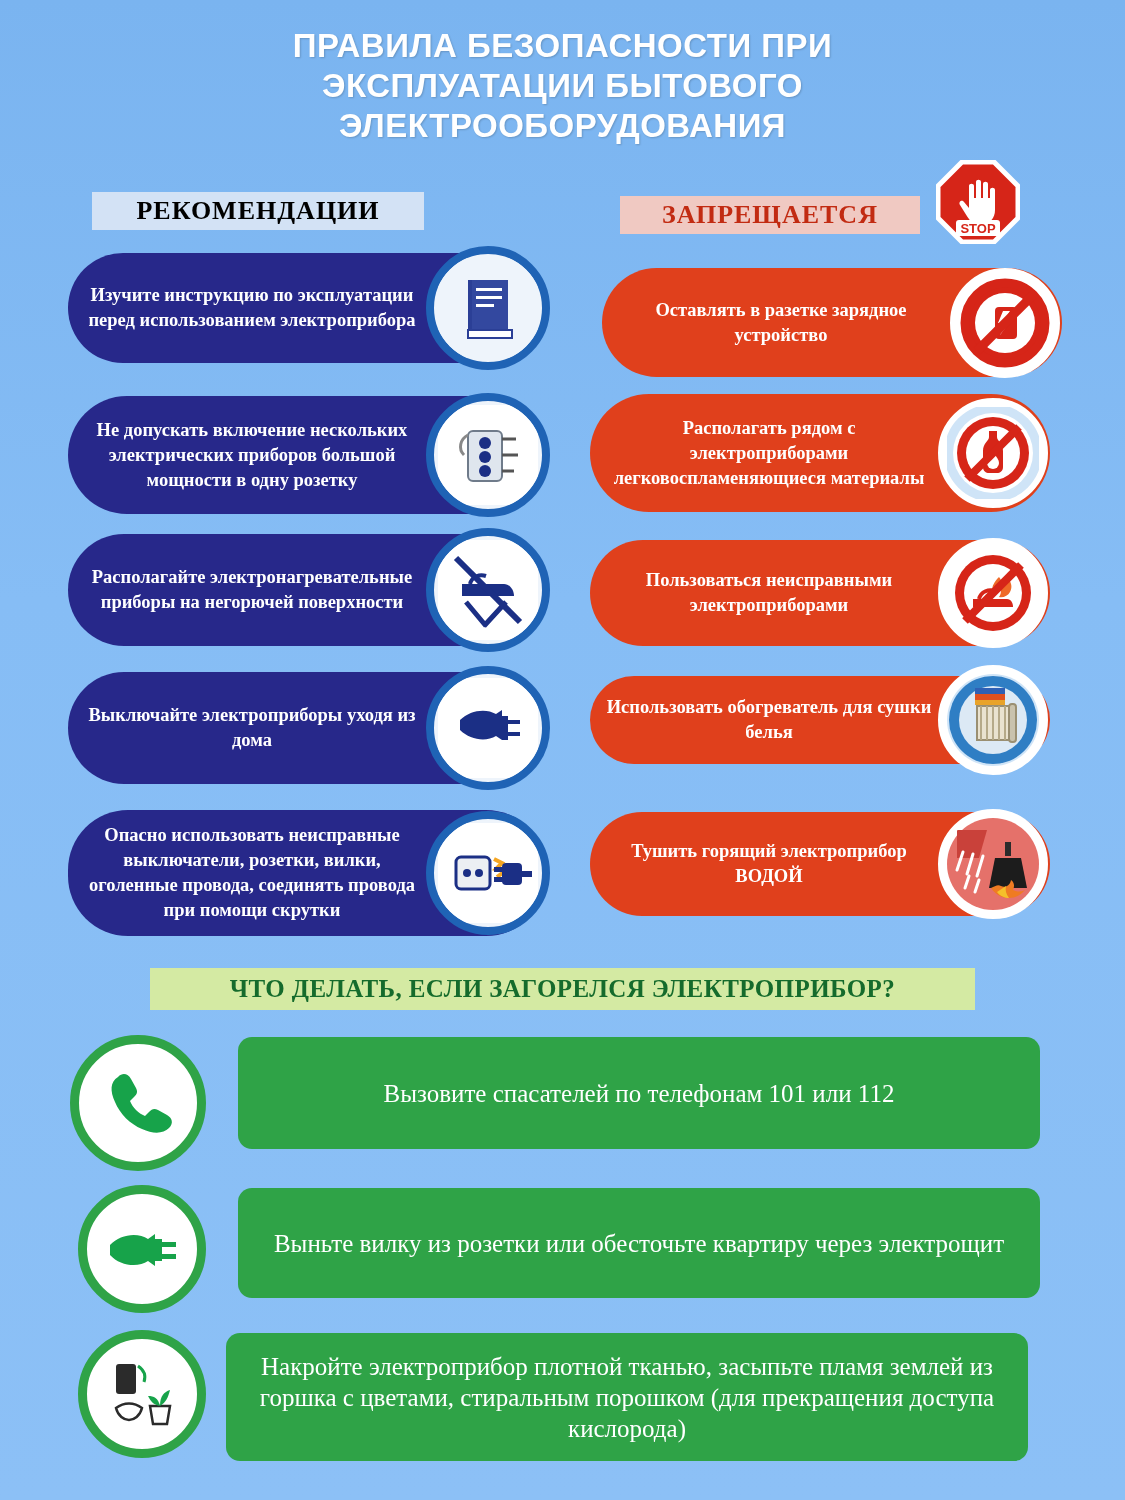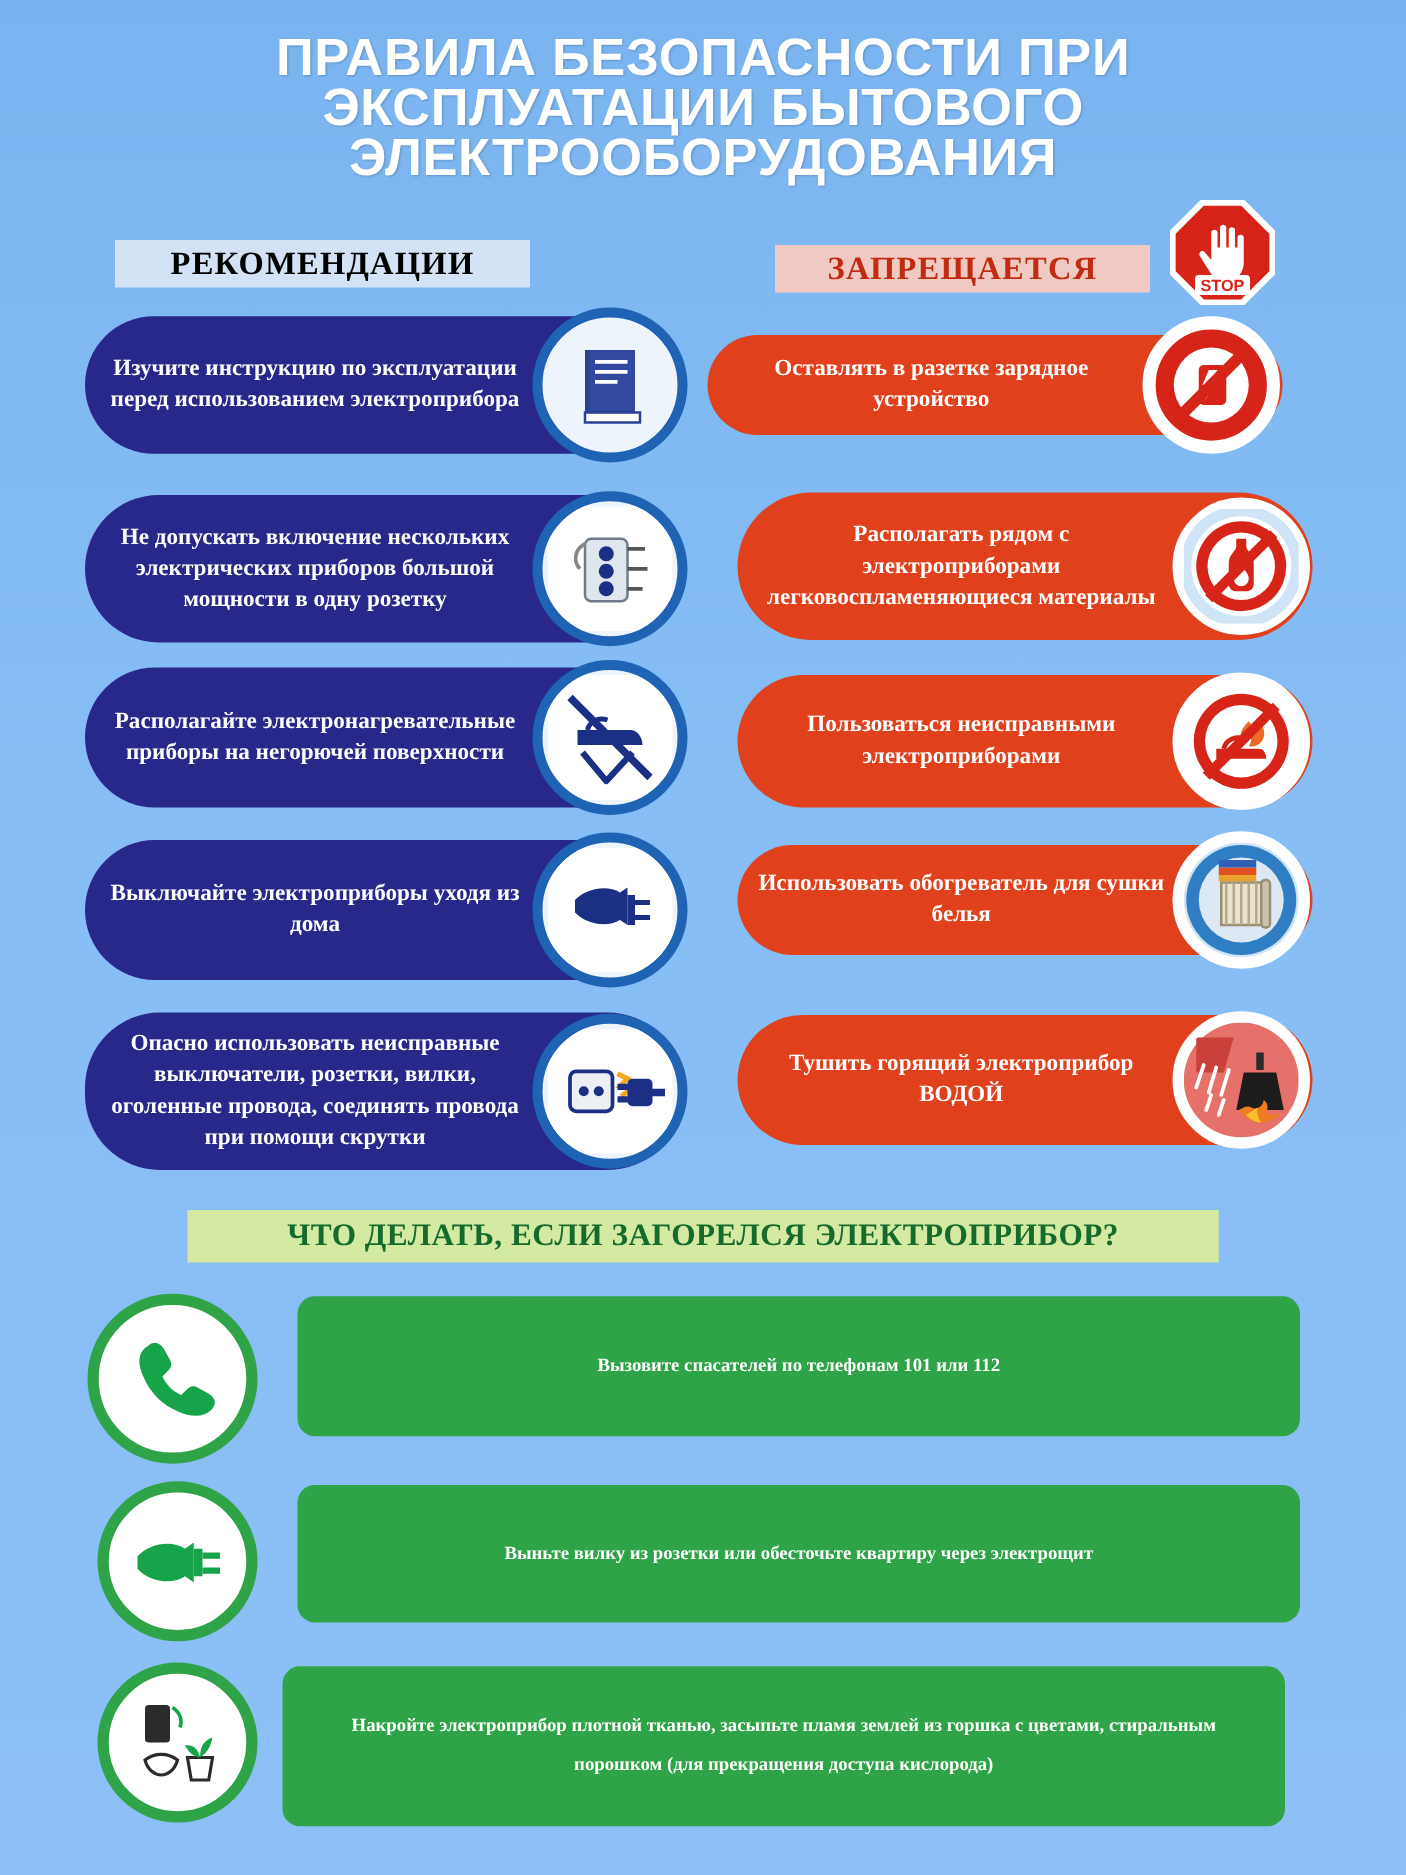--- a/index.html
+++ b/index.html
@@ -23,21 +23,21 @@
 
   
   .title {
     position: absolute;
     top: 26px;
     left: 0;
     width: 1125px;
     text-align: center;
     font-family: "Liberation Sans", sans-serif;
     font-weight: bold;
-    font-size: 42px;
+    font-size: 33px;
     line-height: 40px;
     letter-spacing: 0.5px;
     color: #ffffff;
     text-shadow: 1px 1px 2px rgba(0,0,0,0.18);
   }
   .title span { display: block; }
 
   
   .col-head {
     position: absolute;
@@ -139,22 +139,22 @@
     letter-spacing: 0.4px;
   }
   .green-bar {
     position: absolute;
     background: #2fa347;
     border-radius: 14px;
     display: flex;
     align-items: center;
     justify-content: center;
     color: #ffffff;
-    font-weight: bold;
-    font-size: 15px;
+    font-weight: normal;
+    font-size: 25px;
     line-height: 31px;
     text-align: center;
     padding: 0 26px;
     box-sizing: border-box;
   }
   .green-circle {
     position: absolute;
     border-radius: 50%;
     background: #ffffff;
     border: 9px solid #2fa347;
@@ -256,21 +256,21 @@
         <circle cx="41" cy="50" r="4" fill="#1b2f85"></circle>
         <path d="M56 36l8 4-6 6 9 2-8 6" stroke="#f5a623" stroke-width="4" fill="none"></path>
         <rect x="64" y="40" width="20" height="22" rx="4" fill="#1b2f85"></rect>
         <rect x="56" y="44" width="10" height="5" fill="#1b2f85"></rect>
         <rect x="56" y="54" width="10" height="5" fill="#1b2f85"></rect>
         <rect x="82" y="48" width="12" height="6" fill="#1b2f85"></rect>
       </svg>
     </div>
   </div>
 
-  <div class="pill red" style="left:566px; top:268px; width:460px; height:80px;">
+  <div class="pill red" style="left:602px; top:268px; width:460px; height:109px;">
     <div class="text">Оставлять в разетке зарядное устройство</div>
     <div class="badge right-col">
       <svg viewBox="0 0 92 92" width="92" height="92">
         <circle cx="46" cy="46" r="44" fill="#ffffff"></circle>
         <circle cx="46" cy="46" r="40" fill="#d62518"></circle>
         <circle cx="46" cy="46" r="30" fill="#ffffff"></circle>
         <rect x="36" y="30" width="22" height="32" rx="4" fill="#d62518"></rect>
         <path d="M44 34l-5 12h6l-4 12 12-16h-7l5-8z" fill="#ffffff"></path>
         <circle cx="46" cy="46" r="40" fill="none" stroke="#d62518" stroke-width="9"></circle>
         <line x1="18" y1="74" x2="74" y2="18" stroke="#d62518" stroke-width="9"></line>

